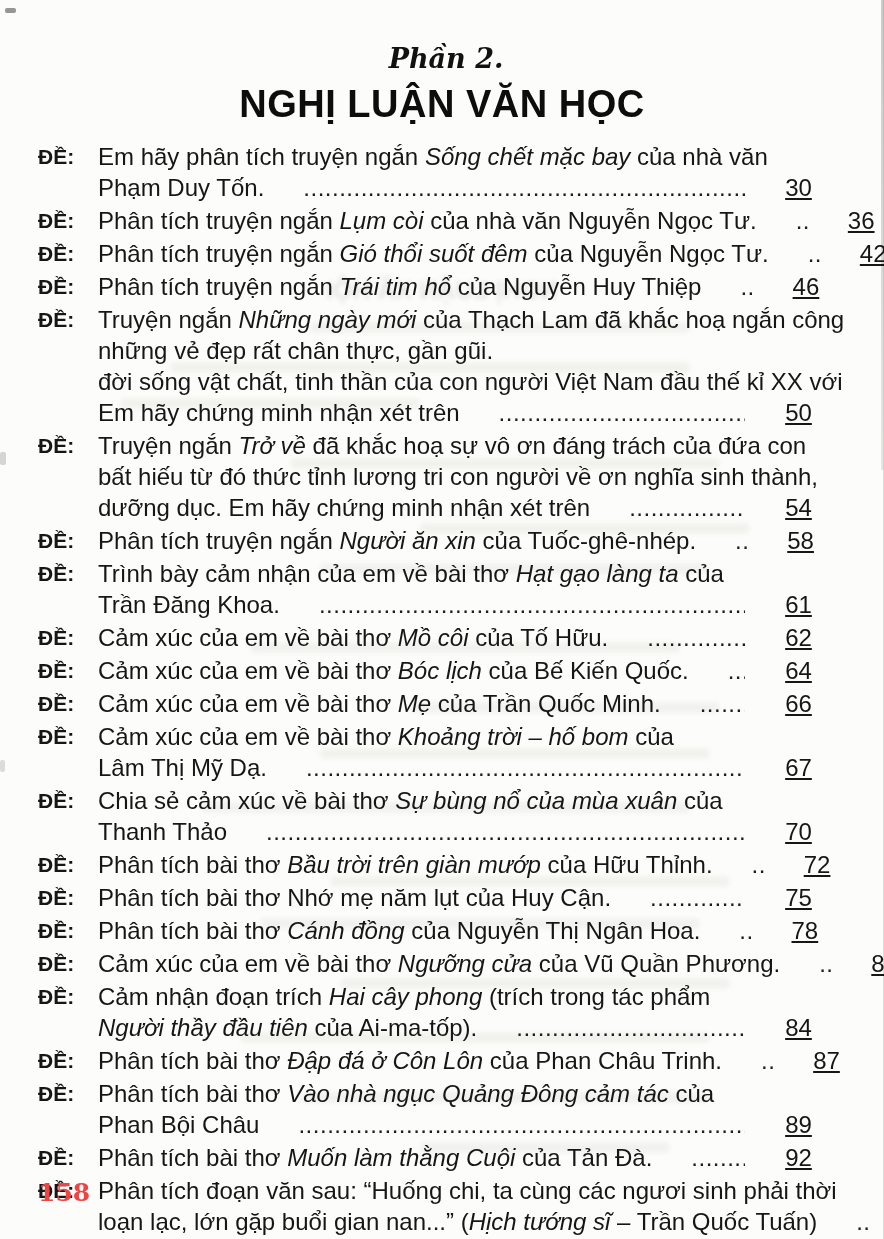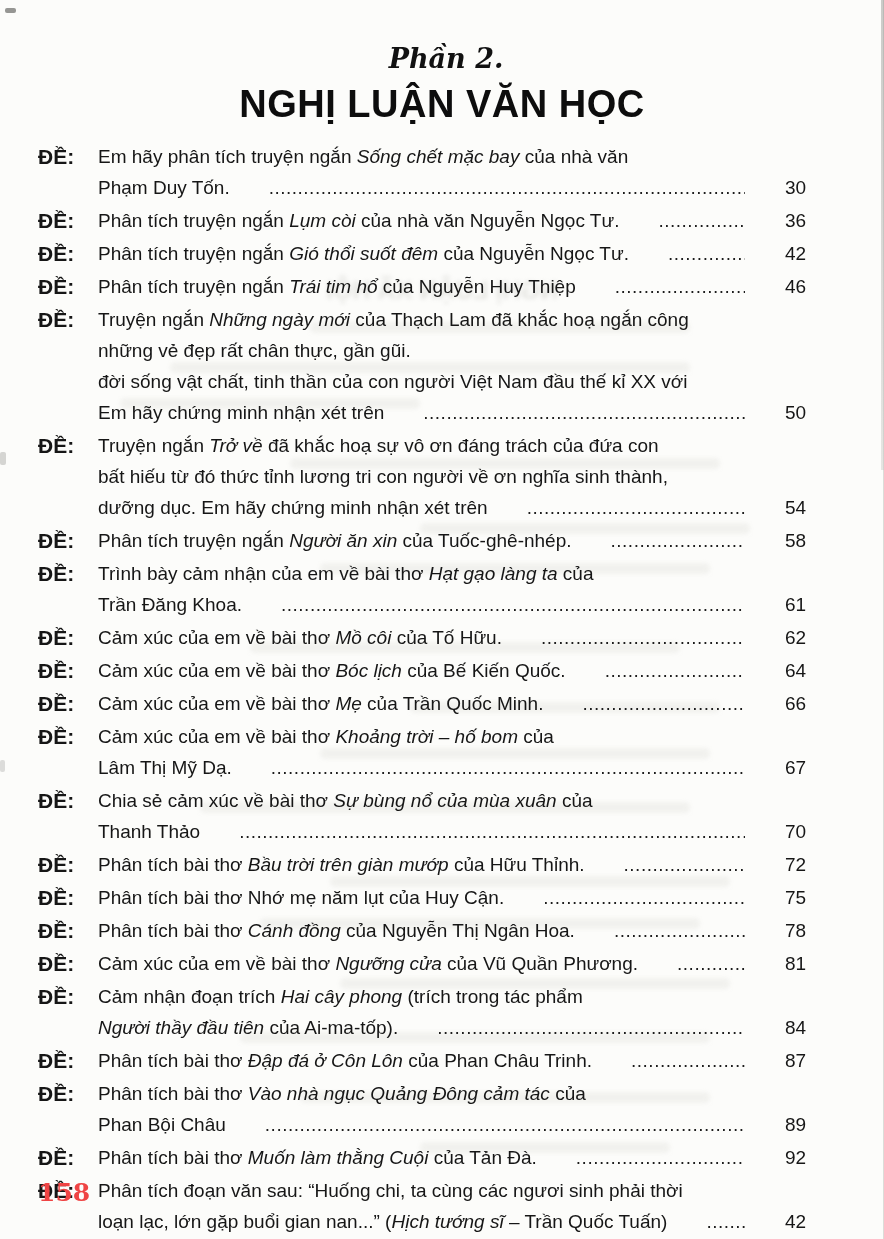--- a/index.html
+++ b/index.html
@@ -13,30 +13,30 @@
     font-family:"DejaVu Serif",serif;font-style:italic;font-weight:bold;
     font-size:27px;line-height:1.25;color:#111;padding-left:8px;
   }
   .page-title{
     font-size:38px;font-weight:bold;letter-spacing:.5px;margin-top:7px;color:#0d0d0d;
   }
   
   .toc{position:relative;z-index:2;margin-top:15px;padding:0 72px 0 38px;}
   .entry{display:flex;margin-bottom:2px;}
   .entry-label{flex:0 0 60px;width:60px;font-weight:bold;font-size:21px;line-height:31px;}
-  .entry-content{flex:1;min-width:0;font-size:19px;line-height:31px;}
+  .entry-content{flex:1;min-width:0;font-size:24px;line-height:31px;}
   .line{white-space:nowrap;}
   .line.last{display:flex;align-items:baseline;gap:36px;}
   .line .it{font-style:italic;}
   .leader{
     flex:1 1 auto;min-width:12px;overflow:hidden;white-space:nowrap;
     margin:0 4px 0 3px;letter-spacing:.5px;color:#1c1c1c;
   }
   .leader::after{content:"......................................................................................................................................................................";}
-  .pagenum{flex:0 0 auto;min-width:27px;text-align:left;}
+  .pagenum{flex:0 0 auto;min-width:27px;text-align:center;text-decoration:underline;}
   
   .footer-num{
     position:absolute;z-index:2;left:38px;top:1178px;
     font-family:"DejaVu Serif",serif;font-weight:bold;font-size:25px;color:#ef4444;
   }
   
   .ghosts{position:absolute;inset:0;z-index:1;pointer-events:none;}
   .ghost-title{
     position:absolute;top:276px;left:0;width:100%;text-align:center;
     font-weight:bold;font-size:25px;color:#b5b5ae;opacity:.32;

